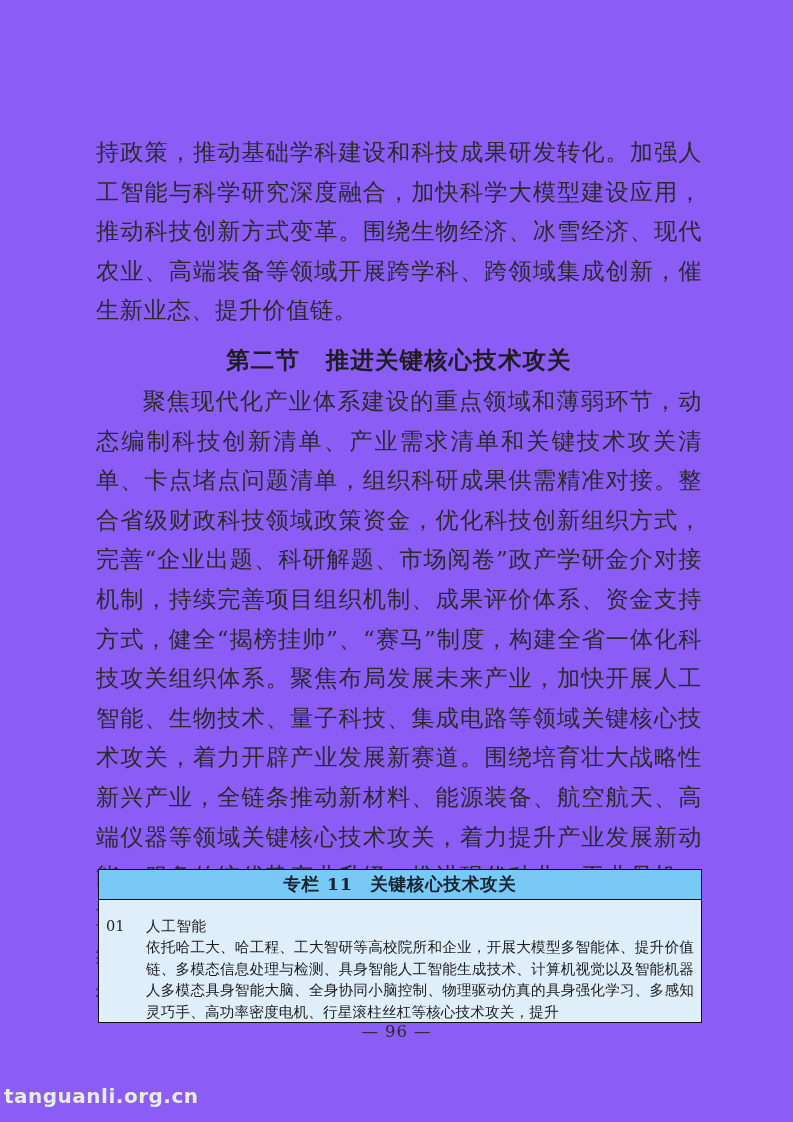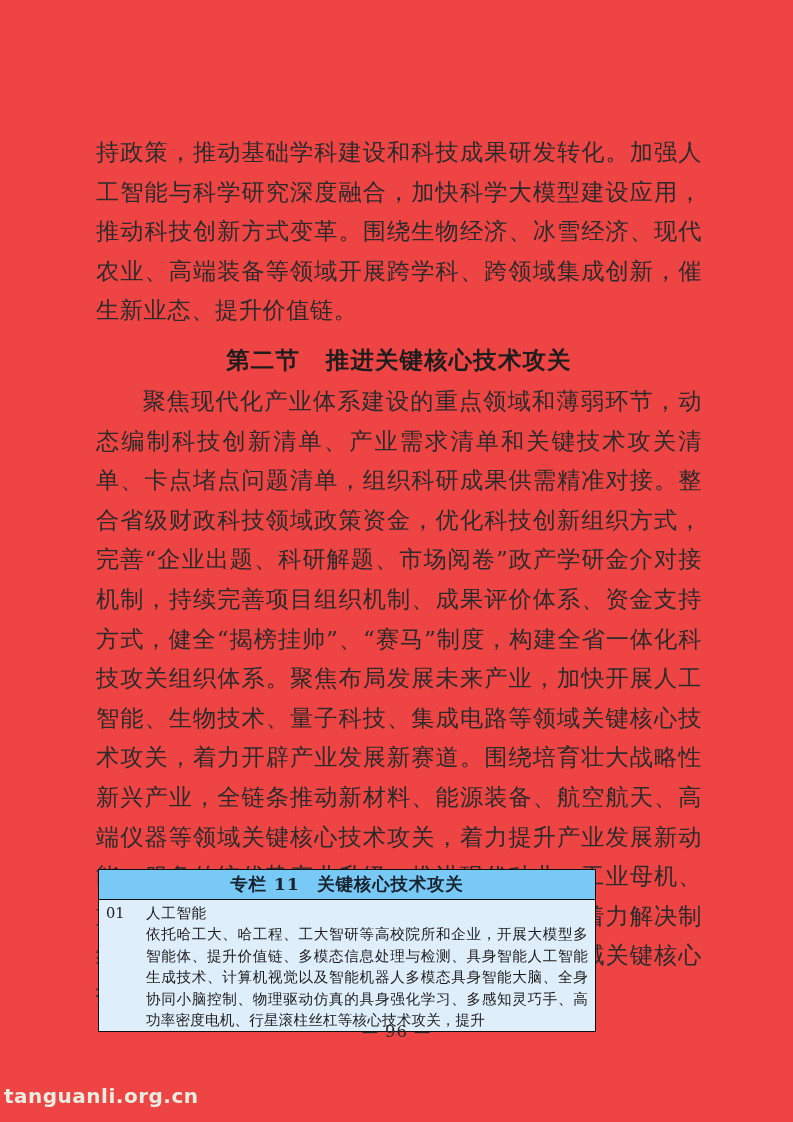--- a/index.html
+++ b/index.html
@@ -13,21 +13,21 @@
     position: relative;
     overflow: hidden;
     font-family: "DejaVu Serif", "Liberation Serif", serif;
     color: #1a1a1a;
   }
 
   
   .page {
     position: absolute;
     inset: 0;
-    background: #ef4444;
+    background: #8b5cf6;
   }
 
   
   .content {
     position: absolute;
     left: 96px;
     top: 132px;
     width: 606px;
   }
 
@@ -59,21 +59,21 @@
   .section-heading .gap {
     display: inline-block;
     width: 1.1em;
   }
 
   
   .boxwrap {
     position: absolute;
     left: 98px;
     top: 869px;
-    width: 498px;
+    width: 604px;
     border: 1.4px solid #101010;
     border-bottom: 1.4px solid #101010;
     background: #dfeefb;
     overflow: hidden;
     box-sizing: border-box;
   }
 
   .box-title {
     background: #79c9f6;
     border-bottom: 1.4px solid #101010;
@@ -85,21 +85,21 @@
     color: #16222e;
     padding: 1px 0 2px 0;
     font-family: "DejaVu Serif", "Liberation Serif", serif;
   }
   .box-title .gap {
     display: inline-block;
     width: 1em;
   }
 
   .box-body {
-    padding: 2px 7px 0 7px;
+    padding: 15px 7px 0 7px;
     background: #dfeefb;
     min-height: 92px;
   }
 
   .item-head {
     font-size: 14.6px;
     line-height: 21px;
     color: #1b1b1b;
     white-space: nowrap;
     font-family: "DejaVu Serif", "Liberation Serif", serif;

